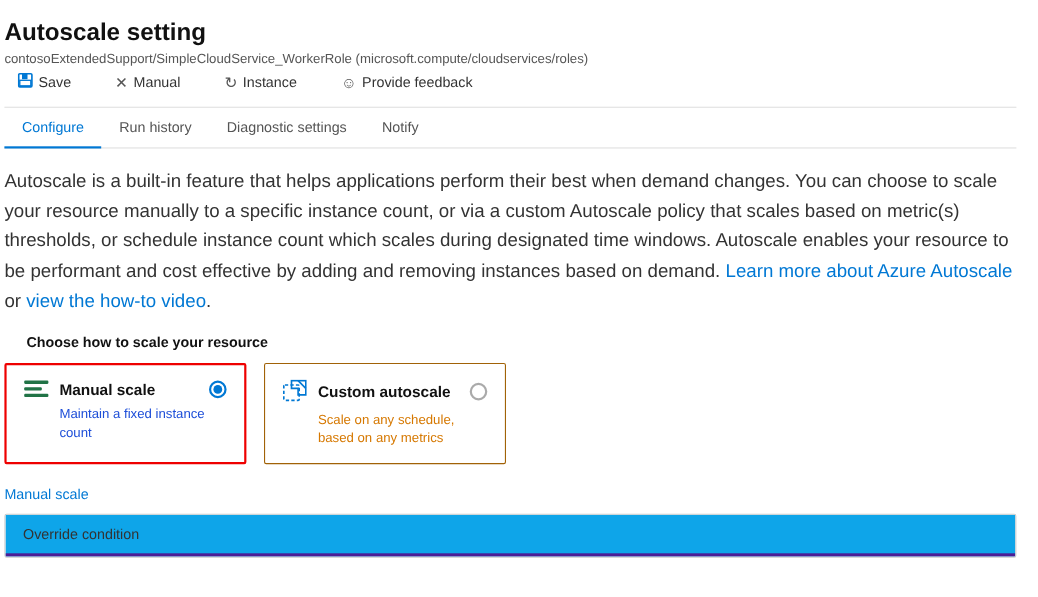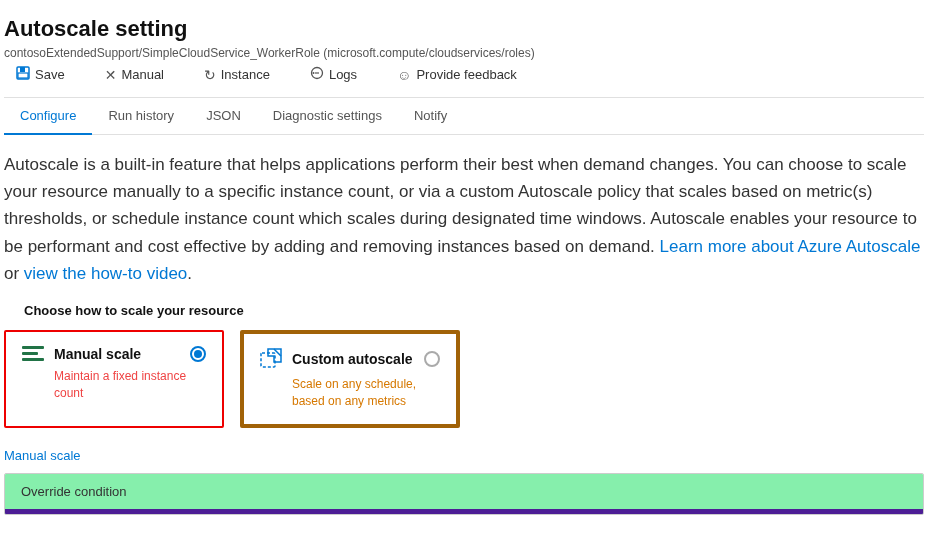--- a/index.html
+++ b/index.html
@@ -97,21 +97,21 @@
       margin-left: 20px;
     }
 
     .scale-options {
       display: flex;
       gap: 16px;
       margin-bottom: 20px;
     }
 
     .scale-card {
-      border: 4px solid #a16207;
+      border: 1px solid #a16207;
       border-radius: 2px;
       padding: 14px 16px;
       width: 220px;
       min-height: 90px;
       cursor: pointer;
       display: flex;
       flex-direction: column;
       position: relative;
     }
 
@@ -134,21 +134,21 @@
     }
 
     .scale-card-title {
       font-size: 14px;
       font-weight: 600;
       color: #111;
     }
 
     .scale-card-desc {
       font-size: 12px;
-      color: #ef4444;
+      color: #1d4ed8;
       margin-left: 32px;
       line-height: 1.4;
     }
 
     .radio-circle {
       width: 16px;
       height: 16px;
       border-radius: 50%;
       border: 2px solid #0078d4;
       display: flex;
@@ -177,24 +177,24 @@
     }
 
     .condition-box {
       border: 1px solid #ccc;
       border-radius: 2px;
       overflow: hidden;
     }
 
     .condition-header {
       padding: 10px 16px;
-      border-bottom: 5px solid #4c1d95;
-      font-size: 13px;
-      color: #333;
-      background: #86efac;
+      border-bottom: 3px solid #4c1d95;
+      font-size: 13px;
+      color: #333;
+      background: #0ea5e9;
     }
 
     .condition-body {
       padding: 12px 16px;
       display: flex;
       align-items: center;
       gap: 20px;
     }
 
     .instance-label {
@@ -309,39 +309,28 @@
     </button>
     <button class="toolbar-btn">
       <span class="toolbar-icon discard-icon">✕</span>
       <span>Manual</span>
     </button>
     <button class="toolbar-btn">
       <span class="toolbar-icon refresh-icon">↻</span>
       <span>Instance</span>
     </button>
     <button class="toolbar-btn">
-      <span class="toolbar-icon logs-icon">
-        <svg width="14" height="14" viewBox="0 0 14 14" fill="none">
-          <circle cx="7" cy="7" r="5.5" stroke="#555" stroke-width="1.3"></circle>
-          <line x1="5" y1="7" x2="9" y2="7" stroke="#555" stroke-width="1.2"></line>
-          <circle cx="3.5" cy="7" r="1" fill="#555"></circle>
-        </svg>
-      </span>
-      <span>Logs</span>
-    </button>
-    <button class="toolbar-btn">
       <span class="toolbar-icon feedback-icon">☺</span>
       <span>Provide feedback</span>
     </button>
   </div>
 
   <div class="tabs">
     <div class="tab active">Configure</div>
     <div class="tab">Run history</div>
-    <div class="tab">JSON</div>
     <div class="tab">Diagnostic settings</div>
     <div class="tab">Notify</div>
   </div>
 
   <p class="description-text">
     Autoscale is a built-in feature that helps applications perform their best when demand changes. You can choose to scale your resource manually to a specific instance count, or via a custom Autoscale policy that scales based on metric(s) thresholds, or schedule instance count which scales during designated time windows. Autoscale enables your resource to be performant and cost effective by adding and removing instances based on demand.
     <a href="#">Learn more about Azure Autoscale</a>
     <span> or </span>
     <a href="#">view the how-to video</a>.
   </p>

